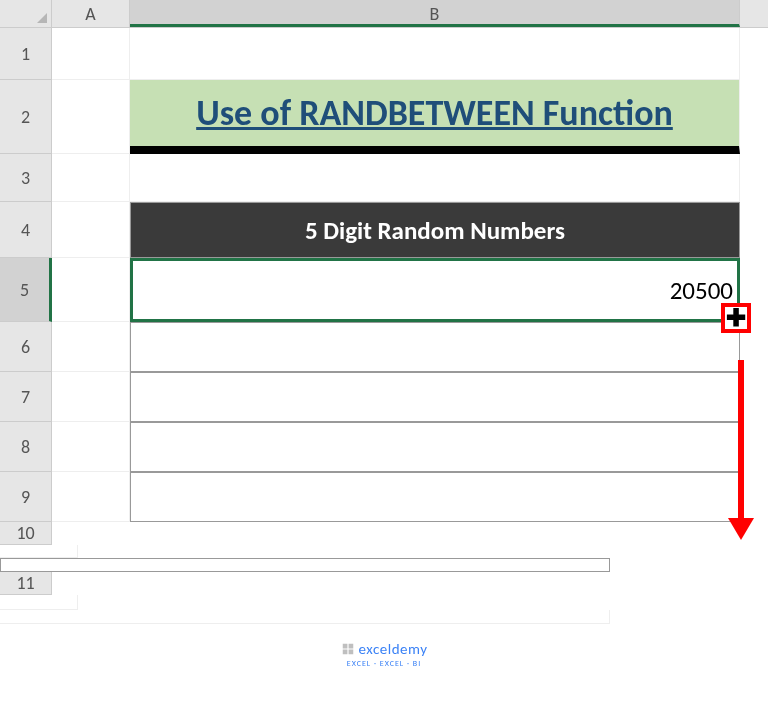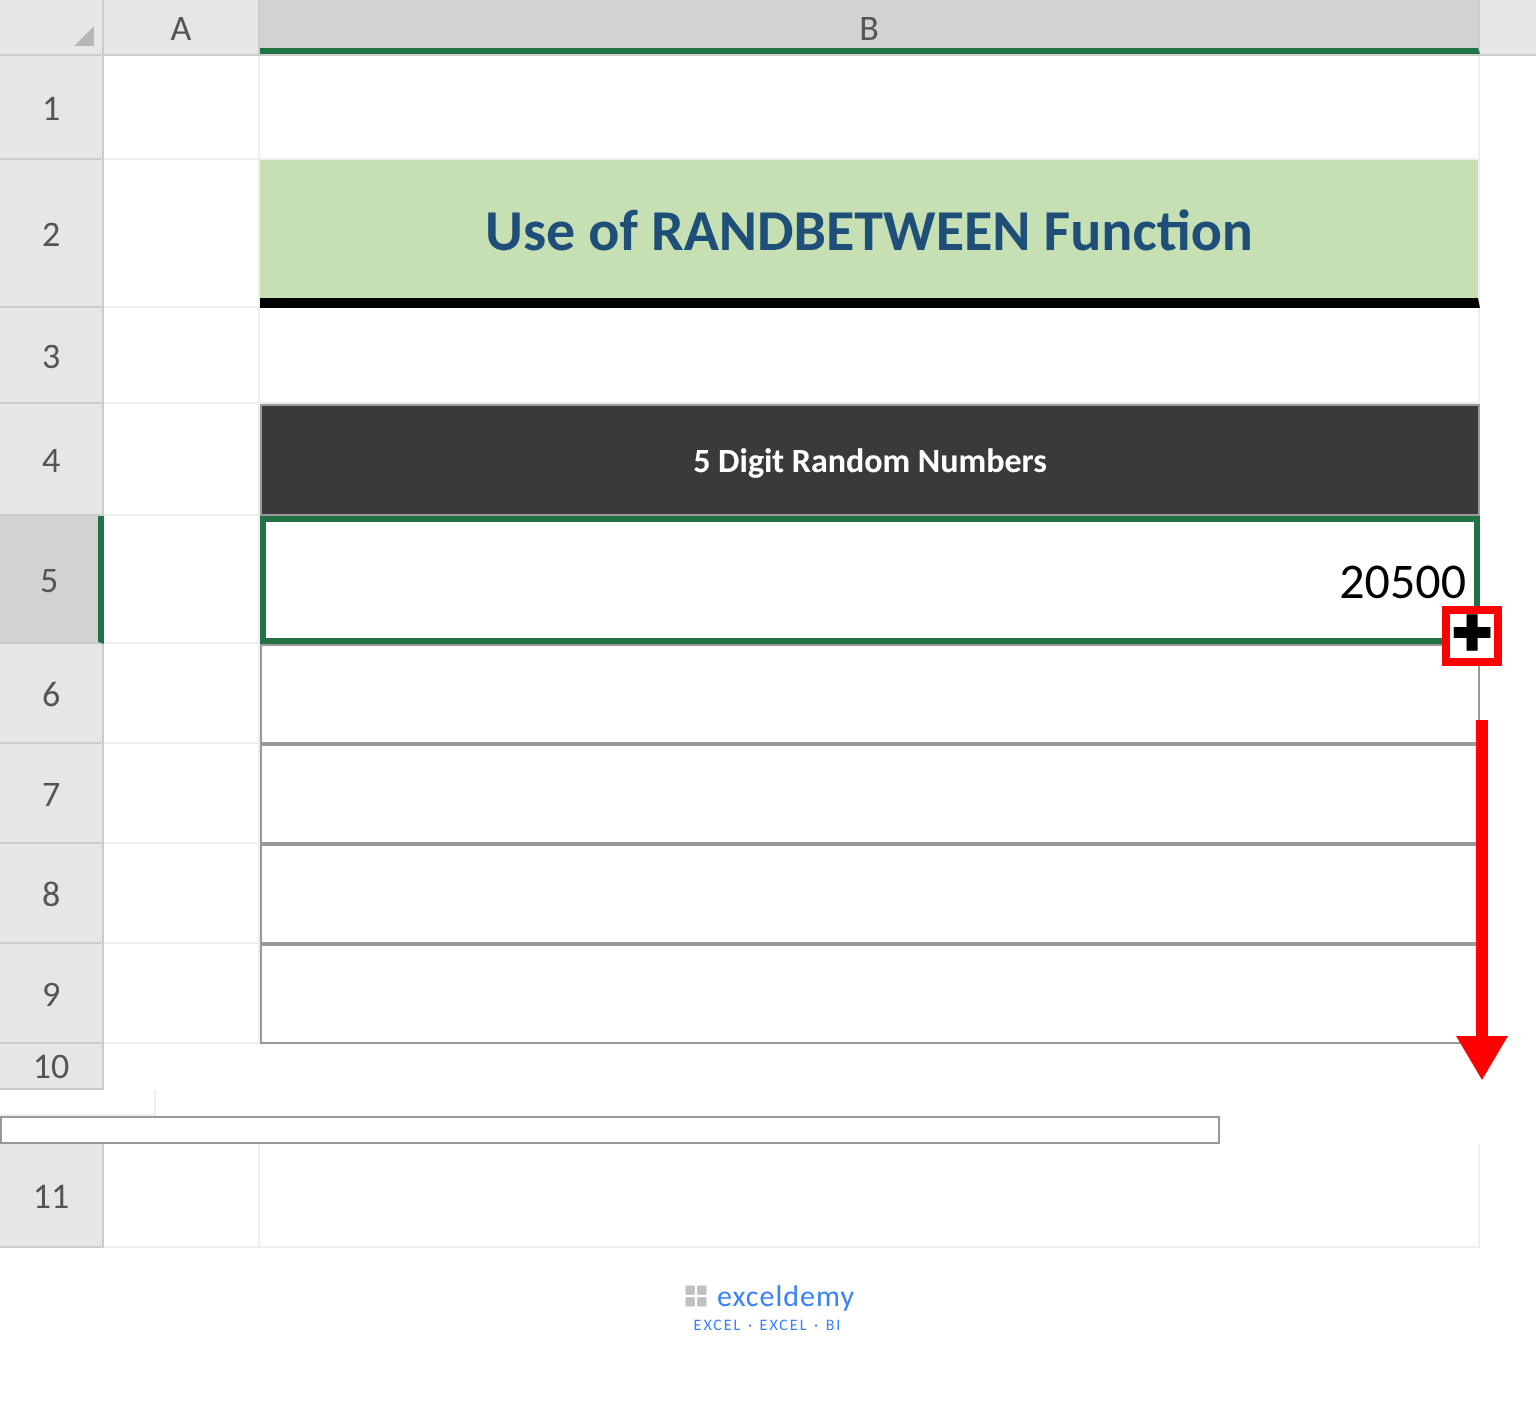--- a/index.html
+++ b/index.html
@@ -80,38 +80,39 @@
   .r1 { height: 52px; }
   .r2 { height: 74px; }
   .r3 { height: 48px; }
   .r4 { height: 56px; }
   .r5 { height: 64px; }
   .r6 { height: 50px; }
   .r7 { height: 50px; }
   .r8 { height: 50px; }
   .r9 { height: 50px; }
   .r10 { height: 50px; flex-direction: column; }
-  .r11 { height: 52px; }
+  .r11 { height: 52px; flex-direction: column; }
 
   
   .title-cell {
     background: #c6e0b4;
     display: flex;
     align-items: center;
     justify-content: center;
-    font-size: 29px;
+    font-size: 36px;
     font-weight: bold;
     color: #1f4e79;
-    border-bottom: 5px solid #000000;
+    border-bottom: 8px solid #000000;
+    text-decoration: underline;
   }
   
   .header-cell {
     background: #3a3a3a;
     color: #fff;
-    font-size: 17px;
+    font-size: 25px;
     font-weight: bold;
     display: flex;
     align-items: center;
     justify-content: center;
     border: 1px solid #999;
   }
   
   .selected-cell {
     position: relative;
     border: 3px solid #217346;

